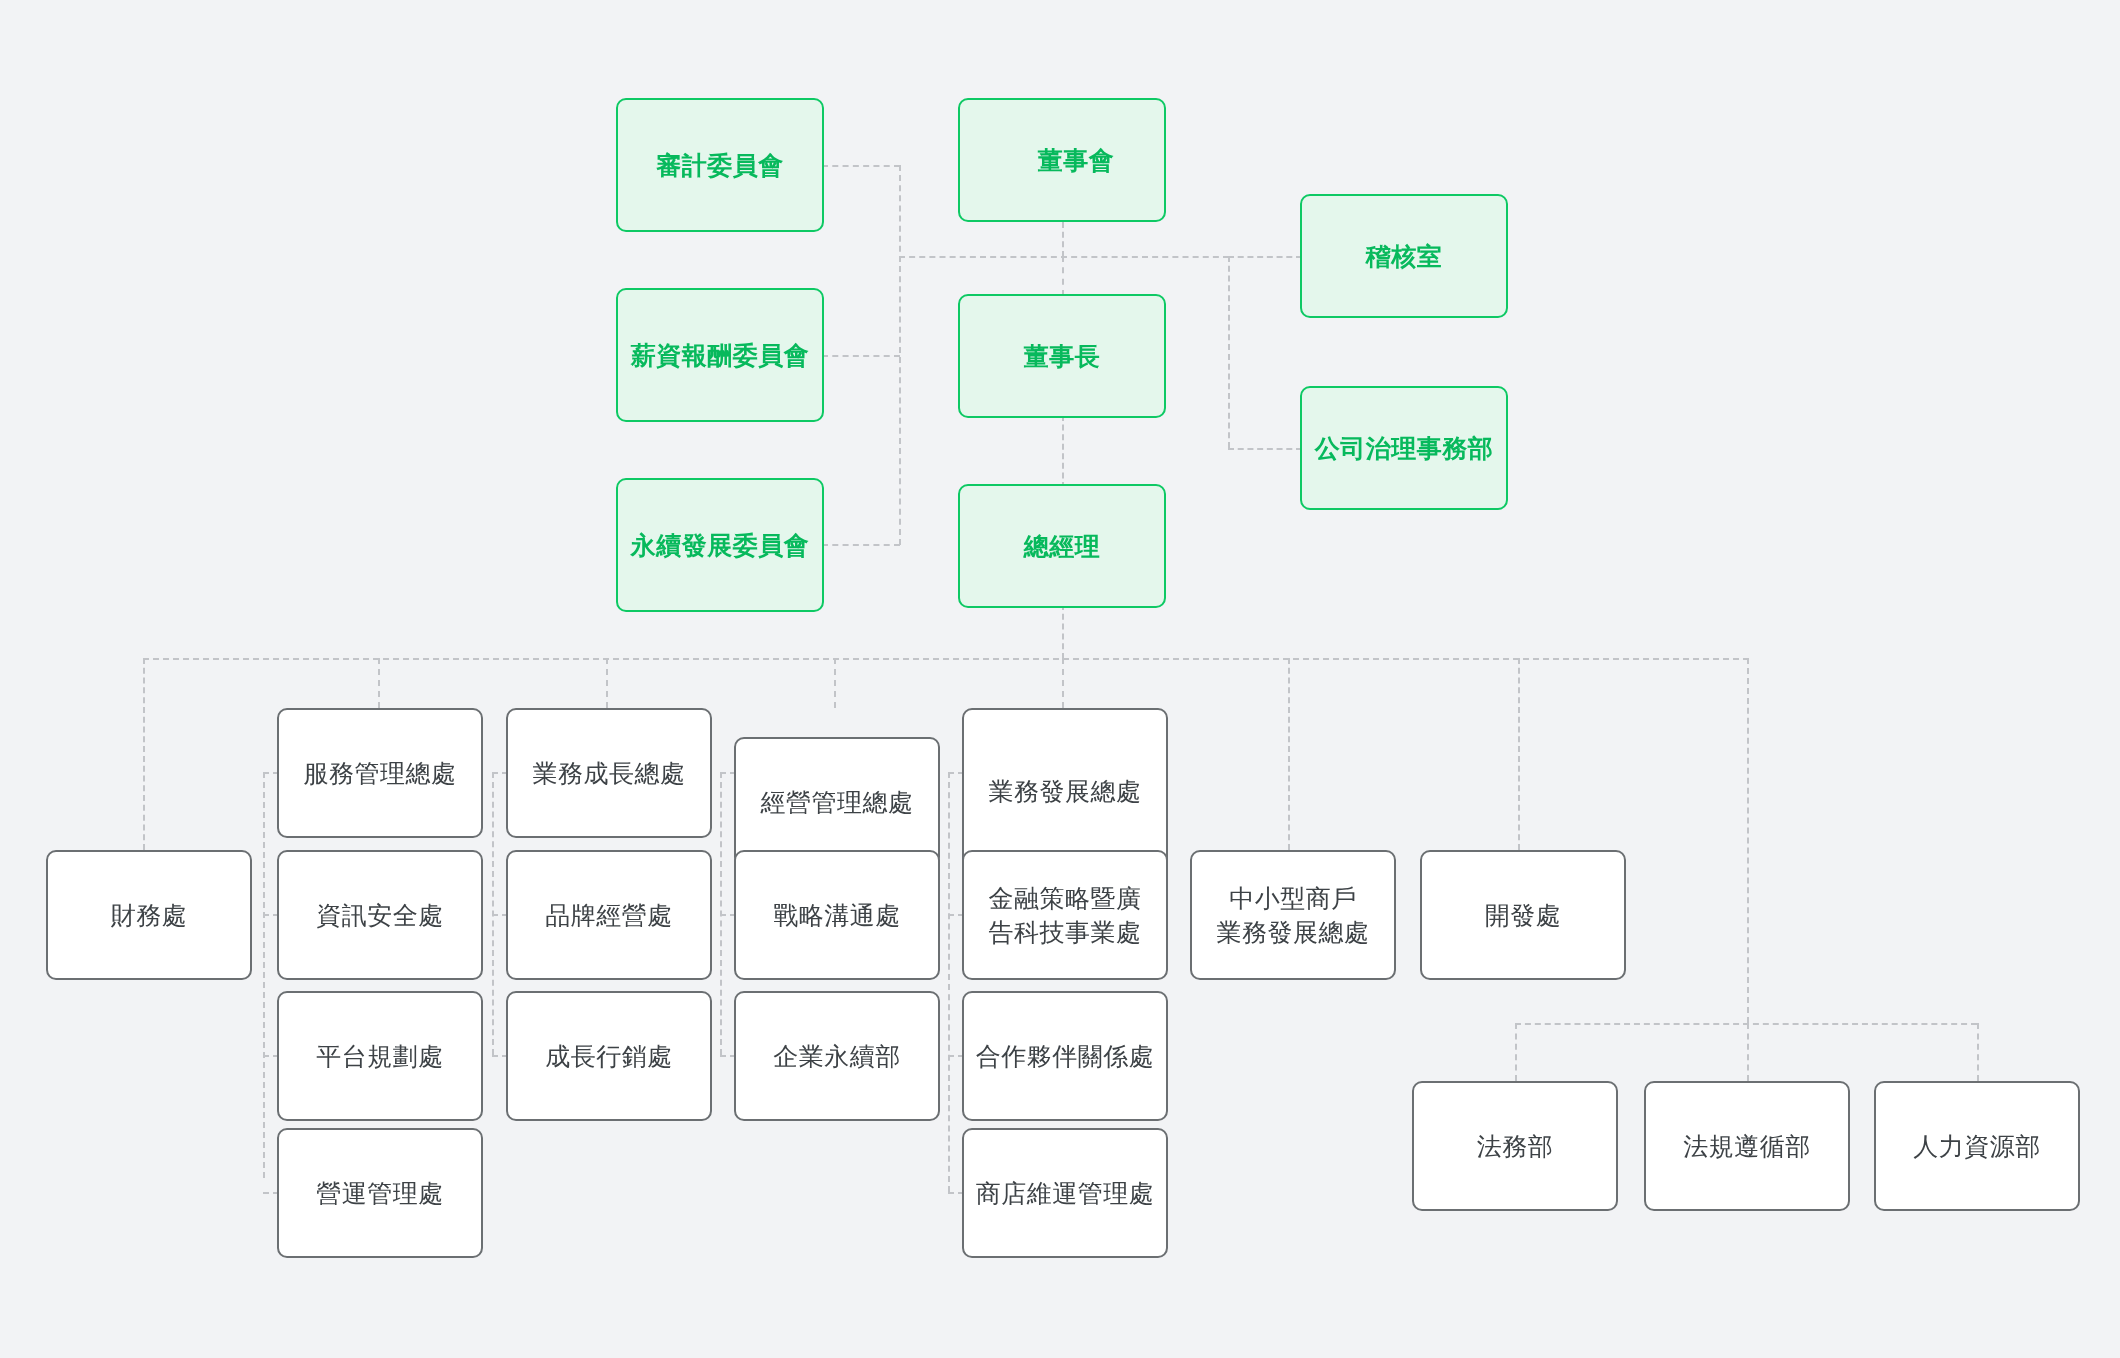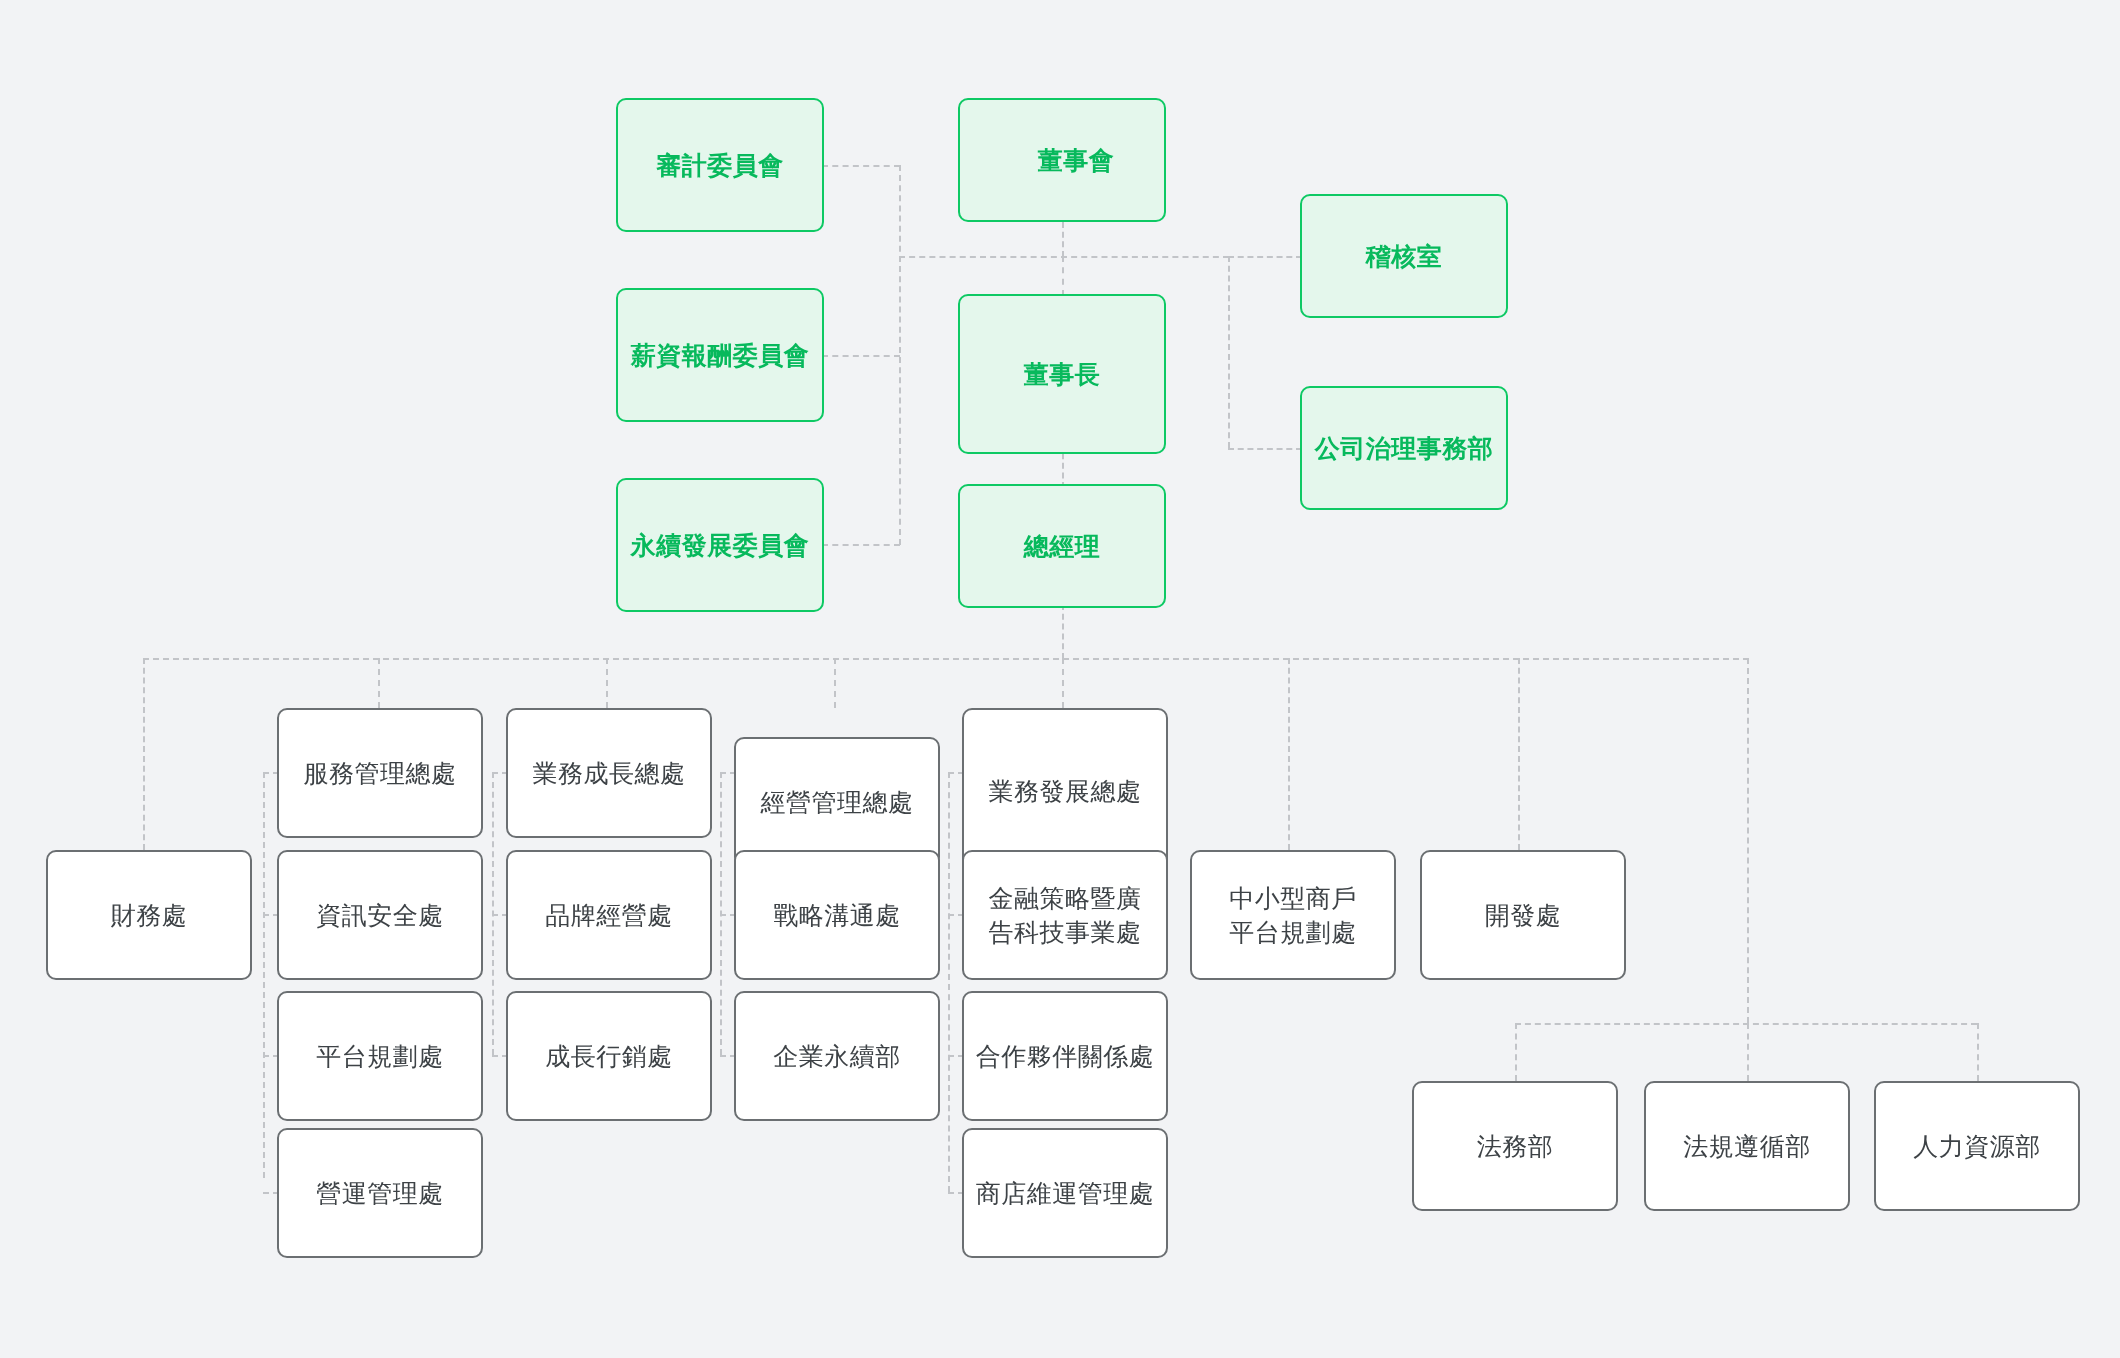--- a/index.html
+++ b/index.html
@@ -127,21 +127,21 @@
   </div>
 
   <div class="node green" style="left:1300px;top:194px;width:208px;height:124px;">
     <span class="lbl">稽核室</span>
   </div>
 
   <div class="node green" style="left:616px;top:288px;width:208px;height:134px;">
     <span class="lbl">薪資報酬委員會</span>
   </div>
 
-  <div class="node green" style="left:958px;top:294px;width:208px;height:160px;">
+  <div class="node green" style="left:958px;top:294px;width:208px;height:124px;">
     <span class="lbl">董事長</span>
   </div>
 
   <div class="node green" style="left:1300px;top:386px;width:208px;height:124px;">
     <span class="lbl">公司治理事務部</span>
   </div>
 
   <div class="node green" style="left:616px;top:478px;width:208px;height:134px;">
     <span class="lbl">永續發展委員會</span>
   </div>
@@ -182,21 +182,21 @@
     <span class="lbl">戰略溝通處</span>
   </div>
 
   <div class="node plain multiline" style="left:962px;top:850px;width:206px;height:130px;">
     <span class="lbl" style="white-space:pre-line;">金融策略暨廣
 告科技事業處</span>
   </div>
 
   <div class="node plain multiline" style="left:1190px;top:850px;width:206px;height:130px;">
     <span class="lbl" style="white-space:pre-line;">中小型商戶
-平台規劃處</span>
+業務發展總處</span>
   </div>
 
   <div class="node plain" style="left:1420px;top:850px;width:206px;height:130px;">
     <span class="lbl">開發處</span>
   </div>
 
   <div class="node plain" style="left:277px;top:991px;width:206px;height:130px;">
     <span class="lbl">平台規劃處</span>
   </div>
 

